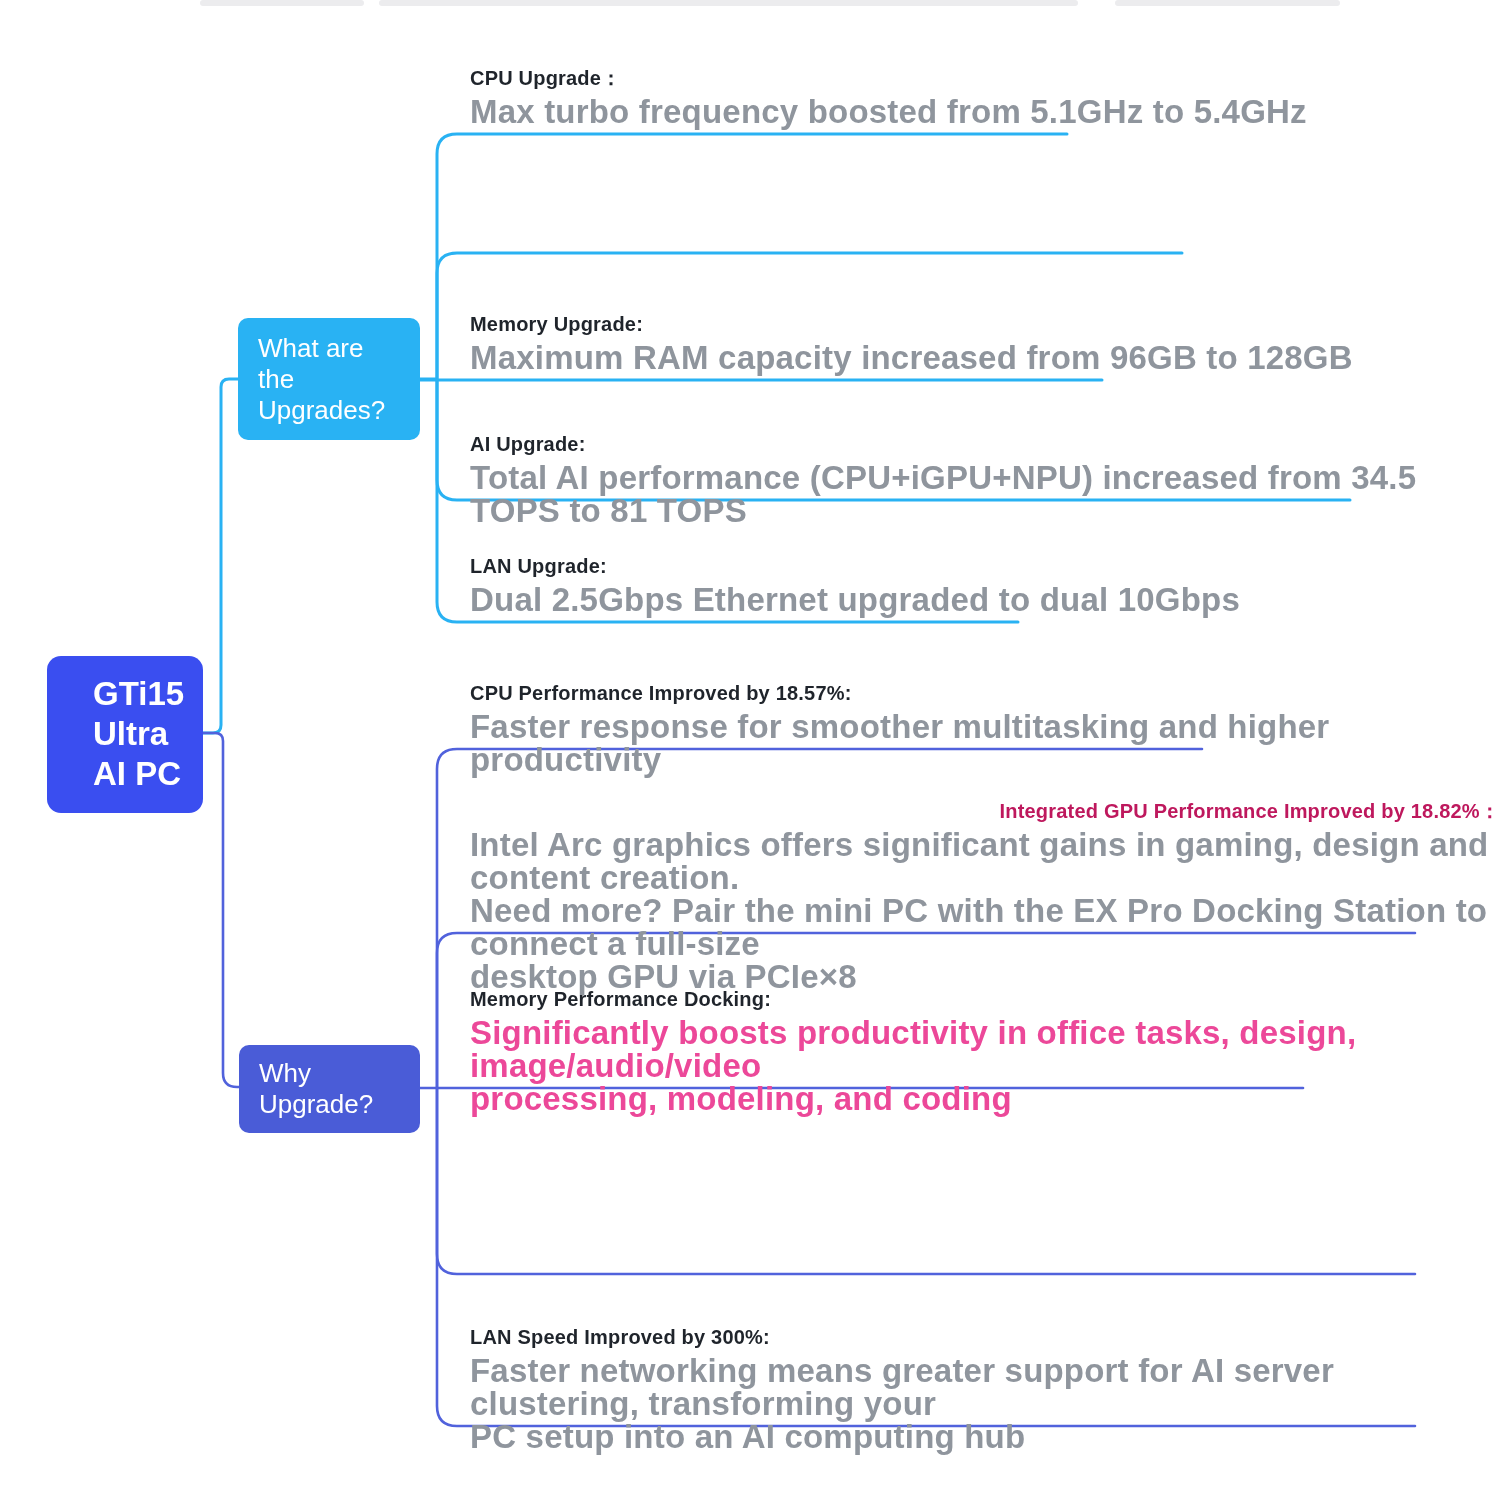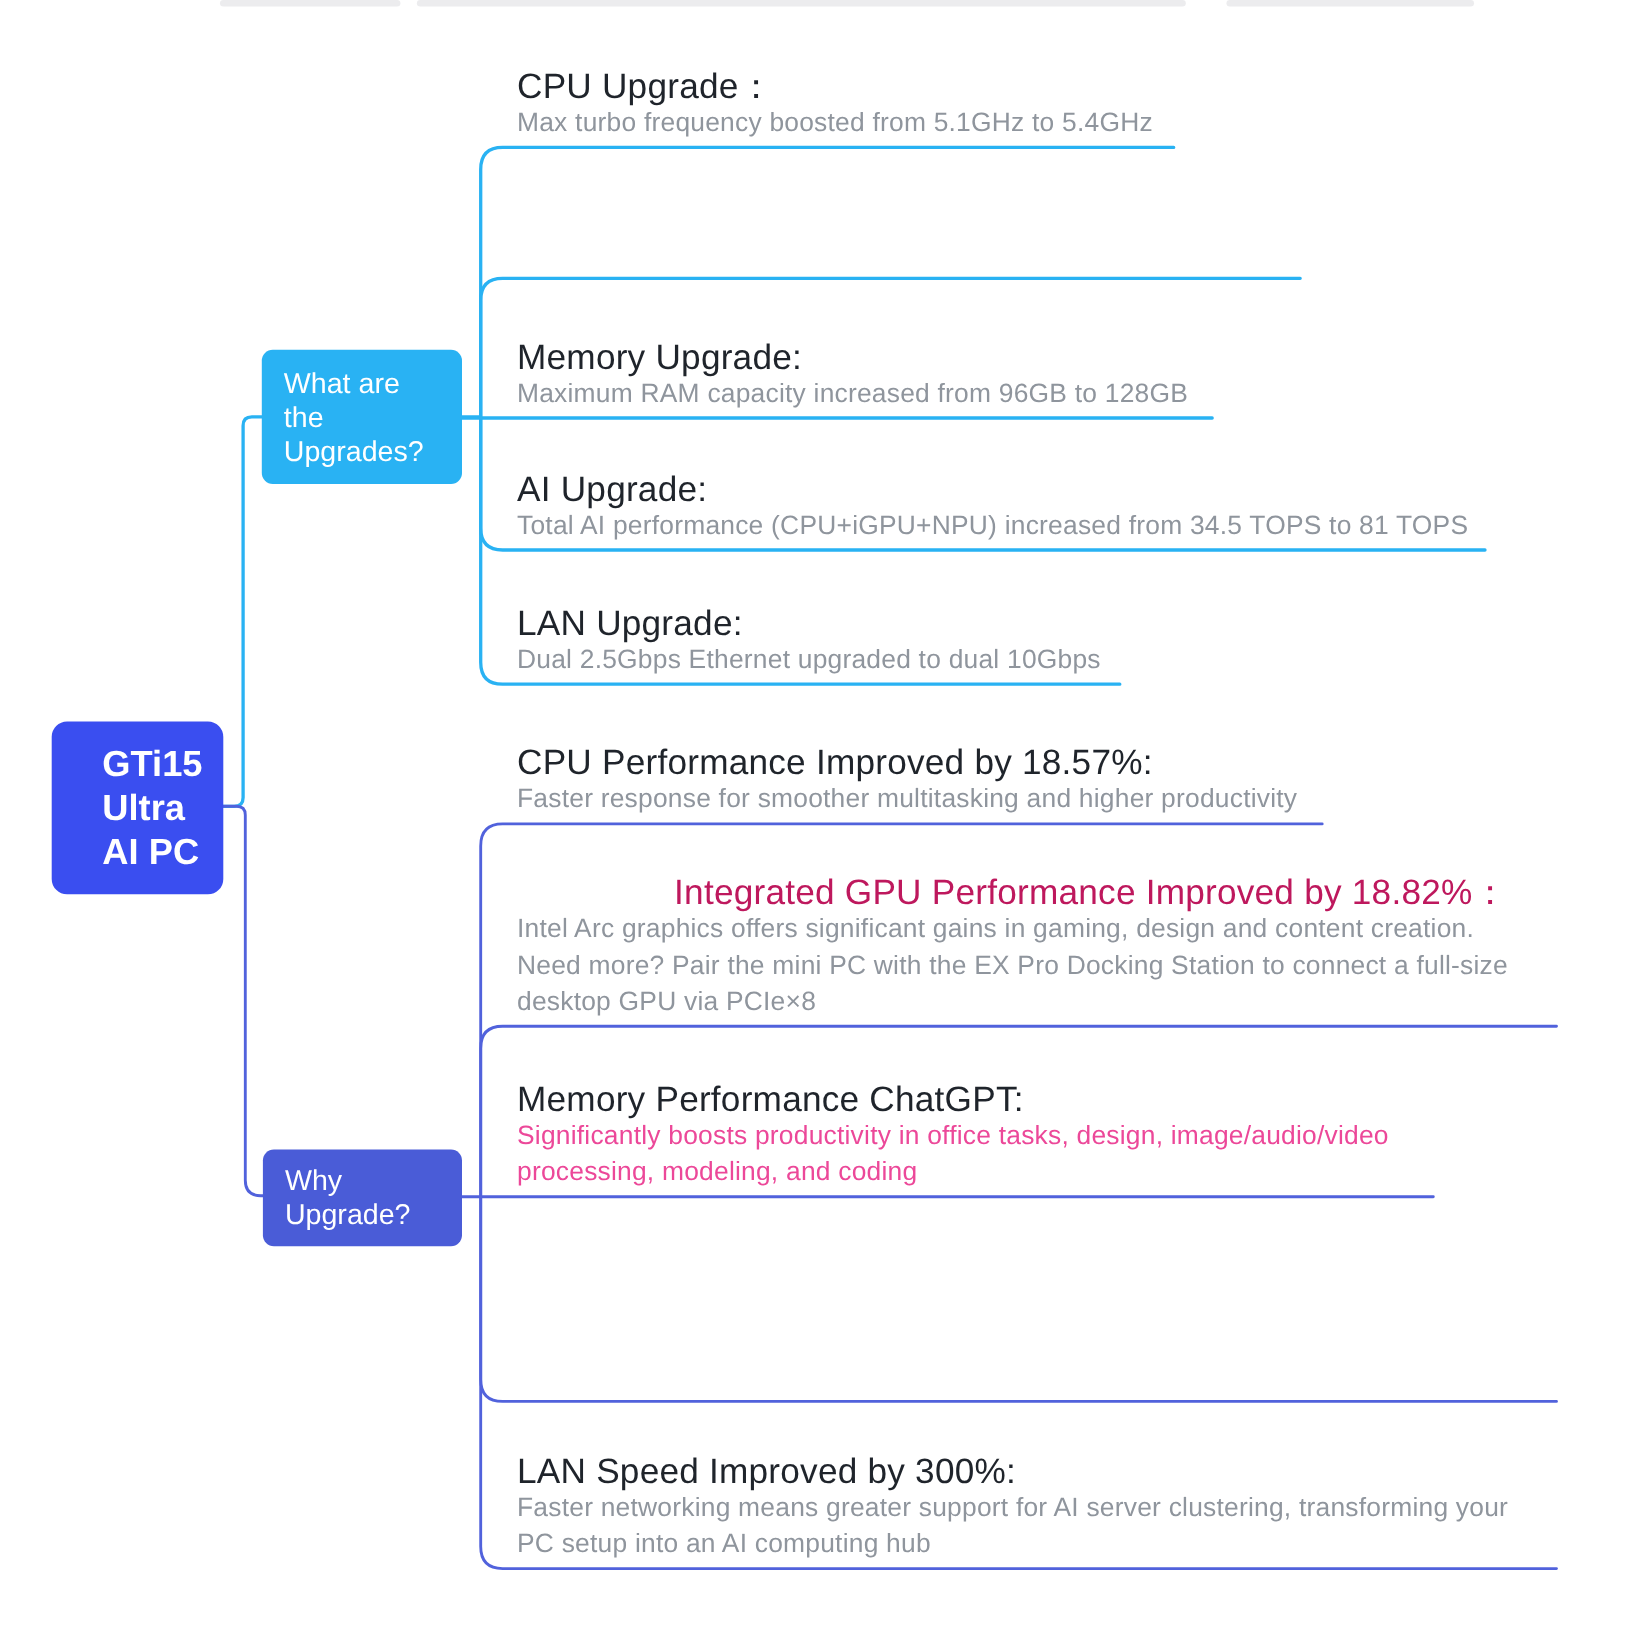--- a/index.html
+++ b/index.html
@@ -20,25 +20,25 @@
   #branch1-node{
     left:238px;top:318px;width:182px;height:122px;
     font-size:26px;line-height:31px;font-weight:400;padding:15px 0 0 20px;
   }
   #branch2-node{
     left:239px;top:1045px;width:181px;height:88px;
     font-size:26px;line-height:31px;font-weight:400;padding:13px 0 0 20px;
   }
   .topic{position:absolute;}
   .topic .t-title{
-    display:block;font-size:32px;line-height:33px;font-weight:400;
+    display:block;font-size:20px;line-height:33px;font-weight:700;
     letter-spacing:0.2px;
   }
   .topic .t-desc{
-    display:block;font-size:24px;line-height:33px;font-weight:400;
+    display:block;font-size:33px;line-height:33px;font-weight:700;
     white-space:pre-line;letter-spacing:0.2px;
   }
 </style>
 </head>
 <body>
 
 <div id="canvas">
 
   <div class="artifact" style="left:200px;width:164px;"></div>
   <div class="artifact" style="left:379px;width:699px;"></div>
@@ -93,21 +93,21 @@
     <span class="t-title" style="color:#1F242B;">CPU Performance Improved by 18.57%:</span>
     <span class="t-desc" style="color:#8F959D;">Faster response for smoother multitasking and higher productivity</span>
   </div>
   <div class="topic" style="left:470px;top:795px;">
     <span class="t-title" style="color:#be185d;text-align:right;">Integrated GPU Performance Improved by 18.82%：</span>
     <span class="t-desc" style="color:#8F959D;">Intel Arc graphics offers significant gains in gaming, design and content creation.
 Need more? Pair the mini PC with the EX Pro Docking Station to connect a full-size
 desktop GPU via PCIe×8</span>
   </div>
   <div class="topic" style="left:470px;top:983px;">
-    <span class="t-title" style="color:#1F242B;">Memory Performance ChatGPT:</span>
+    <span class="t-title" style="color:#1F242B;">Memory Performance Docking:</span>
     <span class="t-desc" style="color:#ec4899;">Significantly boosts productivity in office tasks, design, image/audio/video
 processing, modeling, and coding</span>
   </div>
   <div class="topic" style="left:470px;top:1321px;">
     <span class="t-title" style="color:#1F242B;">LAN Speed Improved by 300%:</span>
     <span class="t-desc" style="color:#8F959D;">Faster networking means greater support for AI server clustering, transforming your
 PC setup into an AI computing hub</span>
   </div>
 
 </div>

